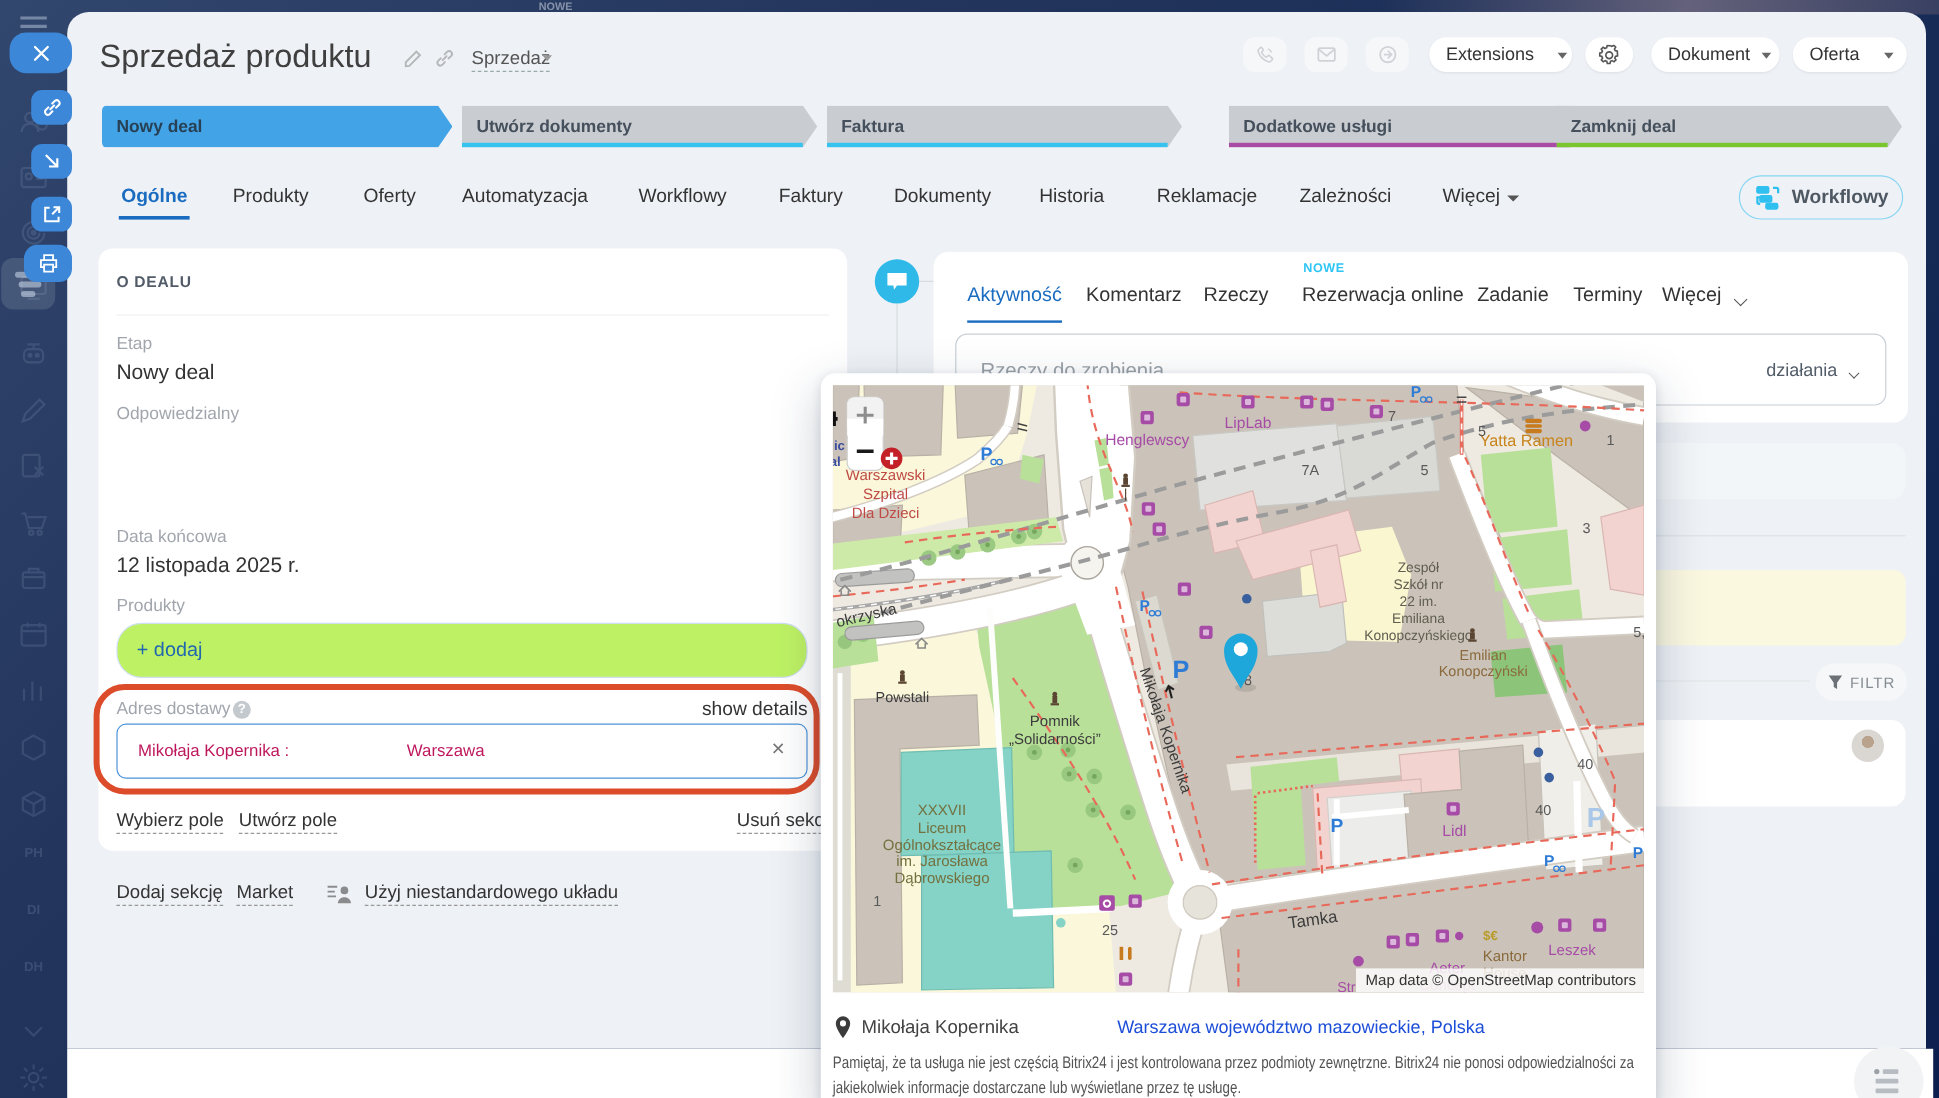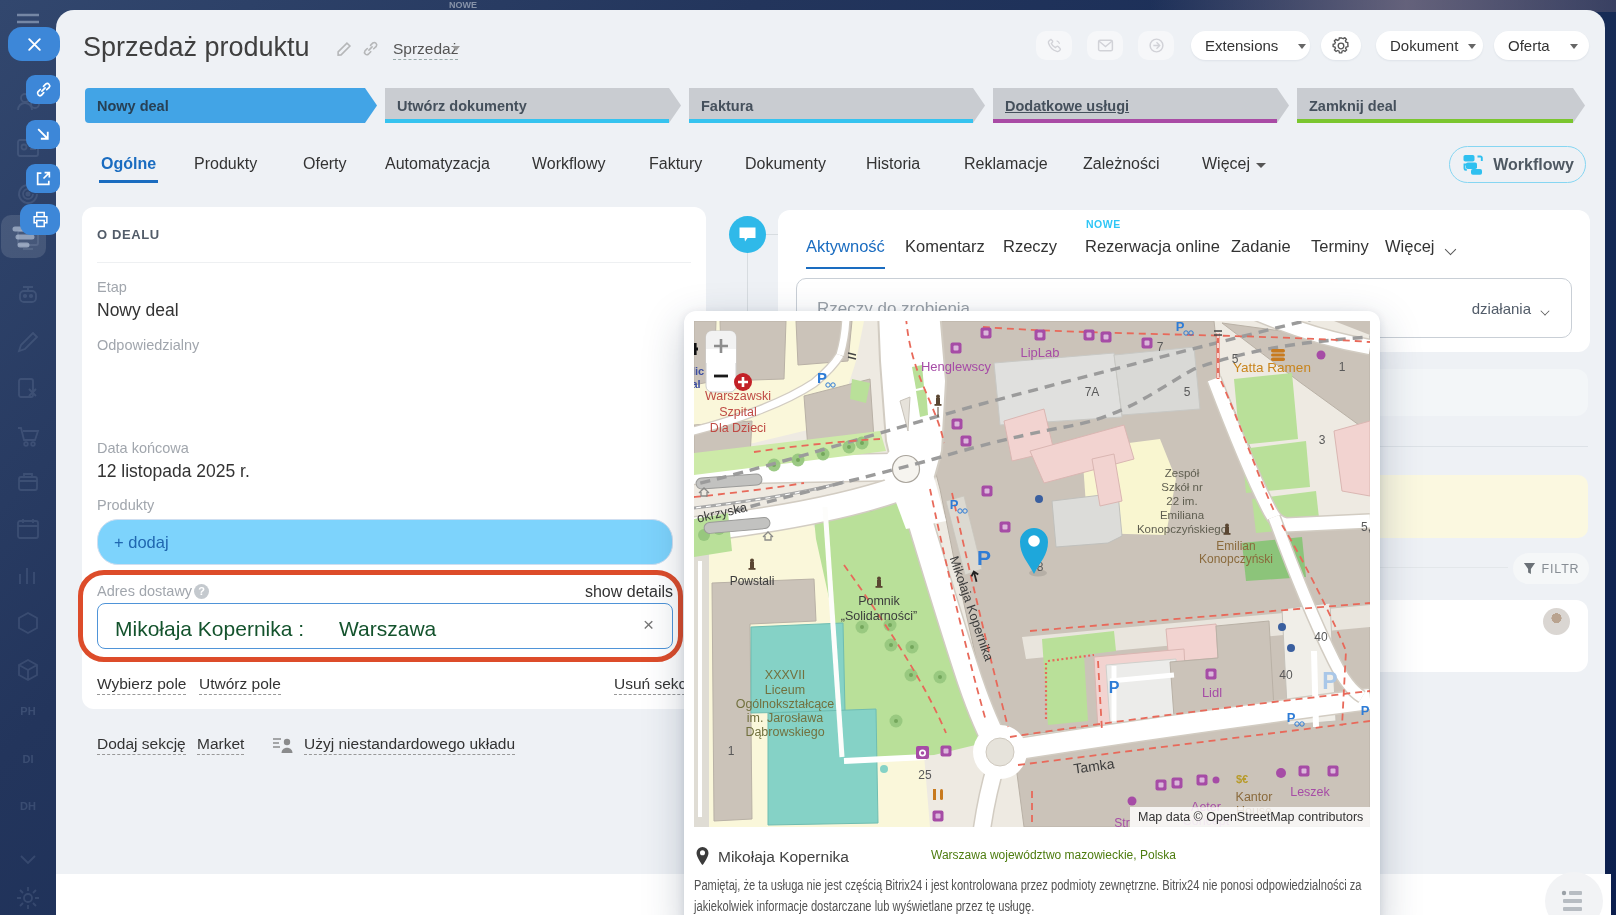--- a/index.html
+++ b/index.html
@@ -62,27 +62,27 @@
   
   .lcard { position:absolute; left:82px; top:207px; width:624px; height:502px; background:#fff; border-radius:12px; }
   .odealu { position:absolute; left:15px; top:20px; font-size:13px; font-weight:bold; color:#525c69; letter-spacing:.6px; }
   .lsep { position:absolute; left:15px; top:55px; right:15px; height:1px; background:#eef0f2; }
   .flabel { position:absolute; left:15px; font-size:14.5px; color:#a1a6ad; }
   .fval { position:absolute; left:15px; font-size:17.5px; color:#333; }
   .respbox { position:absolute; left:15px; top:152px; width:576px; height:62px; border:1px solid #e3e7ea; border-radius:10px; }
   .avatar { position:absolute; left:10px; top:11px; width:40px; height:40px; border-radius:50%;
             background:radial-gradient(circle at 50% 38%, #b9a38f 0 23%, #d8d3cf 24% 100%); overflow:hidden; }
   .avatar::after { content:""; position:absolute; left:8px; top:18px; width:24px; height:22px; border-radius:10px 10px 0 0; background:#aeb4b8; }
-  .dodajbox { position:absolute; left:15px; top:312px; width:576px; height:46px; border:1px solid #cfdef0; border-radius:21px; background:#7dd3fc; }
+  .dodajbox { position:absolute; left:15px; top:312px; width:576px; height:46px; border:1px solid #cfdef0; border-radius:21px; background:#bef264; }
   .dodaj { position:absolute; left:16px; top:13px; font-size:16.5px; color:#2067b0; }
   .qmark { position:absolute; left:112px; top:377px; width:15px; height:15px; border-radius:50%; background:#c4c9ce;
            color:#fff; font-size:11px; font-weight:bold; text-align:center; line-height:15px; }
   .showdet { position:absolute; right:33px; top:376px; font-size:16px; color:#333; }
   .addrbox { position:absolute; left:15px; top:396px; width:576px; height:46px; border:1px solid #4f94d8; border-radius:8px; background:#fff; }
-  .addrseg { position:absolute; top:13px; font-size:21px; color:#14532d; }
+  .addrseg { position:absolute; top:13px; font-size:14px; color:#be185d; }
   .addrx { position:absolute; right:18px; top:10px; font-size:19px; color:#777; }
   .oring { position:absolute; left:78px; top:570px; width:605px; height:92px; border:5px solid #dd4c2a; border-radius:26px; z-index:25; }
   .dlink { font-size:15.5px; color:#333; border-bottom:1px dashed #999; padding-bottom:1px; position:absolute; }
   
   .rcard { position:absolute; left:778px; top:210px; width:812px; height:142px; background:#fff; border-radius:12px; }
   .rtab { position:absolute; top:27px; font-size:16.5px; color:#333; }
   .rtab.act { color:#1a6cc0; }
   .rtab.act::after { content:""; position:absolute; left:0; right:0; bottom:-13px; height:2.5px; background:#1a6cc0; }
   .nowe { position:absolute; left:308px; top:8px; font-size:10.5px; font-weight:bold; color:#2fc6f6; letter-spacing:.5px; }
   .rchev { position:absolute; left:528px; top:35px; width:9px; height:9px; border-right:1.8px solid #555; border-bottom:1.8px solid #555; transform:rotate(45deg) scale(.9); }
@@ -100,21 +100,21 @@
              background:radial-gradient(circle at 50% 38%, #b9a38f 0 23%, #dad6d2 24% 100%); }
   .chatbub { position:absolute; left:729px; top:216px; width:37px; height:37px; border-radius:50%; background:#2fb9e9; z-index:5;
              display:flex; align-items:center; justify-content:center; }
   .conn-v { position:absolute; left:747px; top:253px; width:1px; height:66px; background:#d7dce0; }
   .conn-h { position:absolute; left:766px; top:234px; width:12px; height:1px; background:#d7dce0; }
   
   .popup { position:absolute; left:684px; top:311px; width:696px; height:620px; background:#fff; border-radius:12px;
            box-shadow:0 14px 40px rgba(30,50,80,.25), 0 2px 8px rgba(30,50,80,.12); z-index:40; }
   .map { position:absolute; left:10px; top:10px; width:676px; height:506px; overflow:hidden; background:#eeebe3; }
   .pfoot1 { position:absolute; left:34px; top:537px; font-size:15.5px; color:#424242; }
-  .pfoot2 { position:absolute; left:247px; top:537px; font-size:12px; color:#4d7c0f; }
+  .pfoot2 { position:absolute; left:247px; top:537px; font-size:15px; color:#1d4ed8; }
   .pdisc { position:absolute; left:10px; font-size:14px; color:#535353; white-space:nowrap; transform:scaleX(.795); transform-origin:left top; }
   .listbtn { position:absolute; left:1545px; top:872px; width:58px; height:58px; border-radius:50%; background:#f2f3f5; z-index:45;
              display:flex; align-items:center; justify-content:center; }
 </style>
 </head>
 <body>
   <div class="topblur"></div>
   <div style="position:absolute;left:449px;top:0;font-size:9px;font-weight:bold;color:#aeb7c6;opacity:.7;z-index:1;">NOWE</div>
   <div class="whitebottom"></div>
   <div class="card"></div>
@@ -152,21 +152,21 @@
     <svg width="18" height="18" viewBox="0 0 16 16">
       <path d="M8 5.5A2.5 2.5 0 1 0 8 10.5 2.5 2.5 0 0 0 8 5.5zm6-.5-1.6-.4a5 5 0 0 0-.5-1.2l.9-1.4-1.4-1.4-1.4.9a5 5 0 0 0-1.2-.5L8.5.9h-2l-.4 1.6a5 5 0 0 0-1.2.5l-1.4-.9-1.4 1.4.9 1.4a5 5 0 0 0-.5 1.2L1 6.5v2l1.6.4a5 5 0 0 0 .5 1.2l-.9 1.4 1.4 1.4 1.4-.9a5 5 0 0 0 1.2.5l.4 1.6h2l.4-1.6a5 5 0 0 0 1.2-.5l1.4.9 1.4-1.4-.9-1.4a5 5 0 0 0 .5-1.2l1.6-.4z" fill="none" stroke="#555" stroke-width="1.2"></path>
     </svg>
   </div>
   <div class="hdrbtn" style="left:1376px; width:107px;">Dokument<span class="chev" style="margin-left:10px"></span></div>
   <div class="hdrbtn" style="left:1494px; width:95px;">Oferta<span class="sep"></span><span class="chev"></span></div>
 
   <div class="stage st1" style="left:85px;  width:292px;">Nowy deal</div>
   <div class="stage stg" style="left:385px; width:296px;">Utwórz dokumenty<span class="stu" style="background:#36c3ef"></span></div>
   <div class="stage stg" style="left:689px; width:296px;">Faktura<span class="stu" style="background:#36c3ef"></span></div>
-  <div class="stage stg" style="left:993px; width:296px;text-decoration:underline;">Dodatkowe usługi<span class="stu" style="background:#a94ba5"></span></div>
+  <div class="stage stg" style="left:1024px; width:296px;">Dodatkowe usługi<span class="stu" style="background:#a94ba5"></span></div>
   <div class="stage stg" style="left:1297px; width:288px;">Zamknij deal<span class="stu" style="background:#7bc62f"></span></div>
 
   <div class="tab act" style="left:101px">Ogólne</div>
   <div class="tab" style="left:194px">Produkty</div>
   <div class="tab" style="left:303px">Oferty</div>
   <div class="tab" style="left:385px">Automatyzacja</div>
   <div class="tab" style="left:532px">Workflowy</div>
   <div class="tab" style="left:649px">Faktury</div>
   <div class="tab" style="left:745px">Dokumenty</div>
   <div class="tab" style="left:866px">Historia</div>

